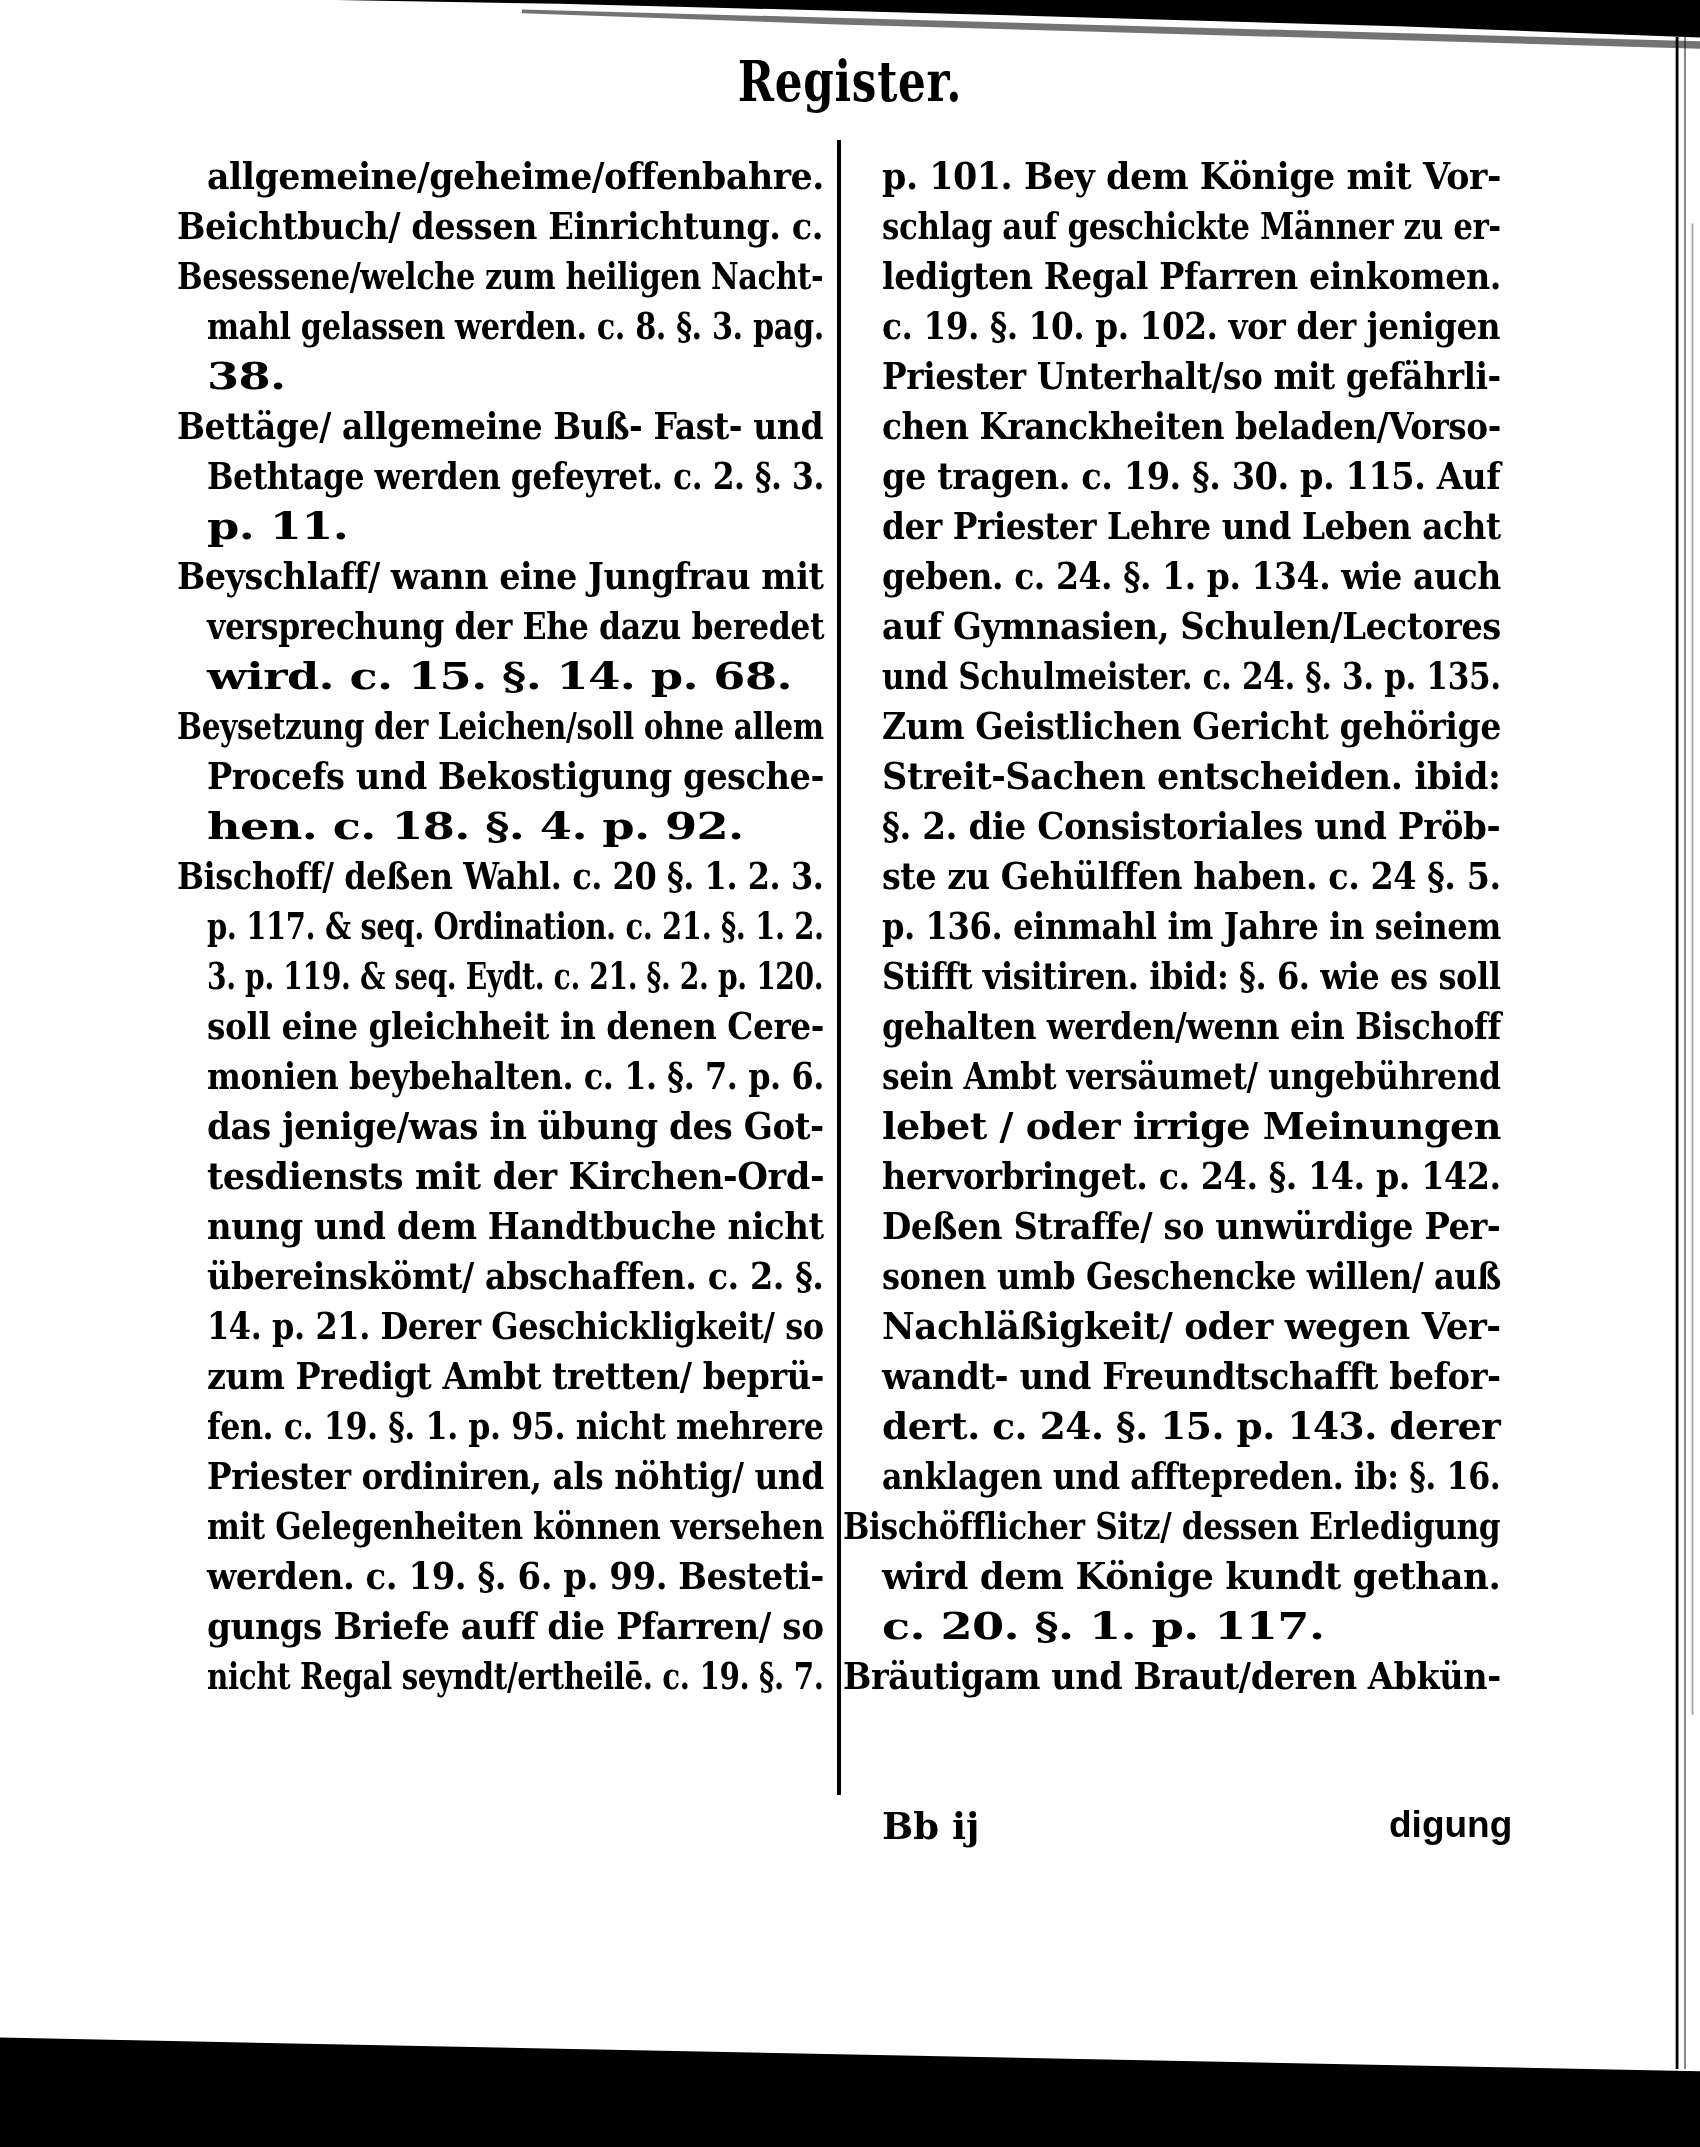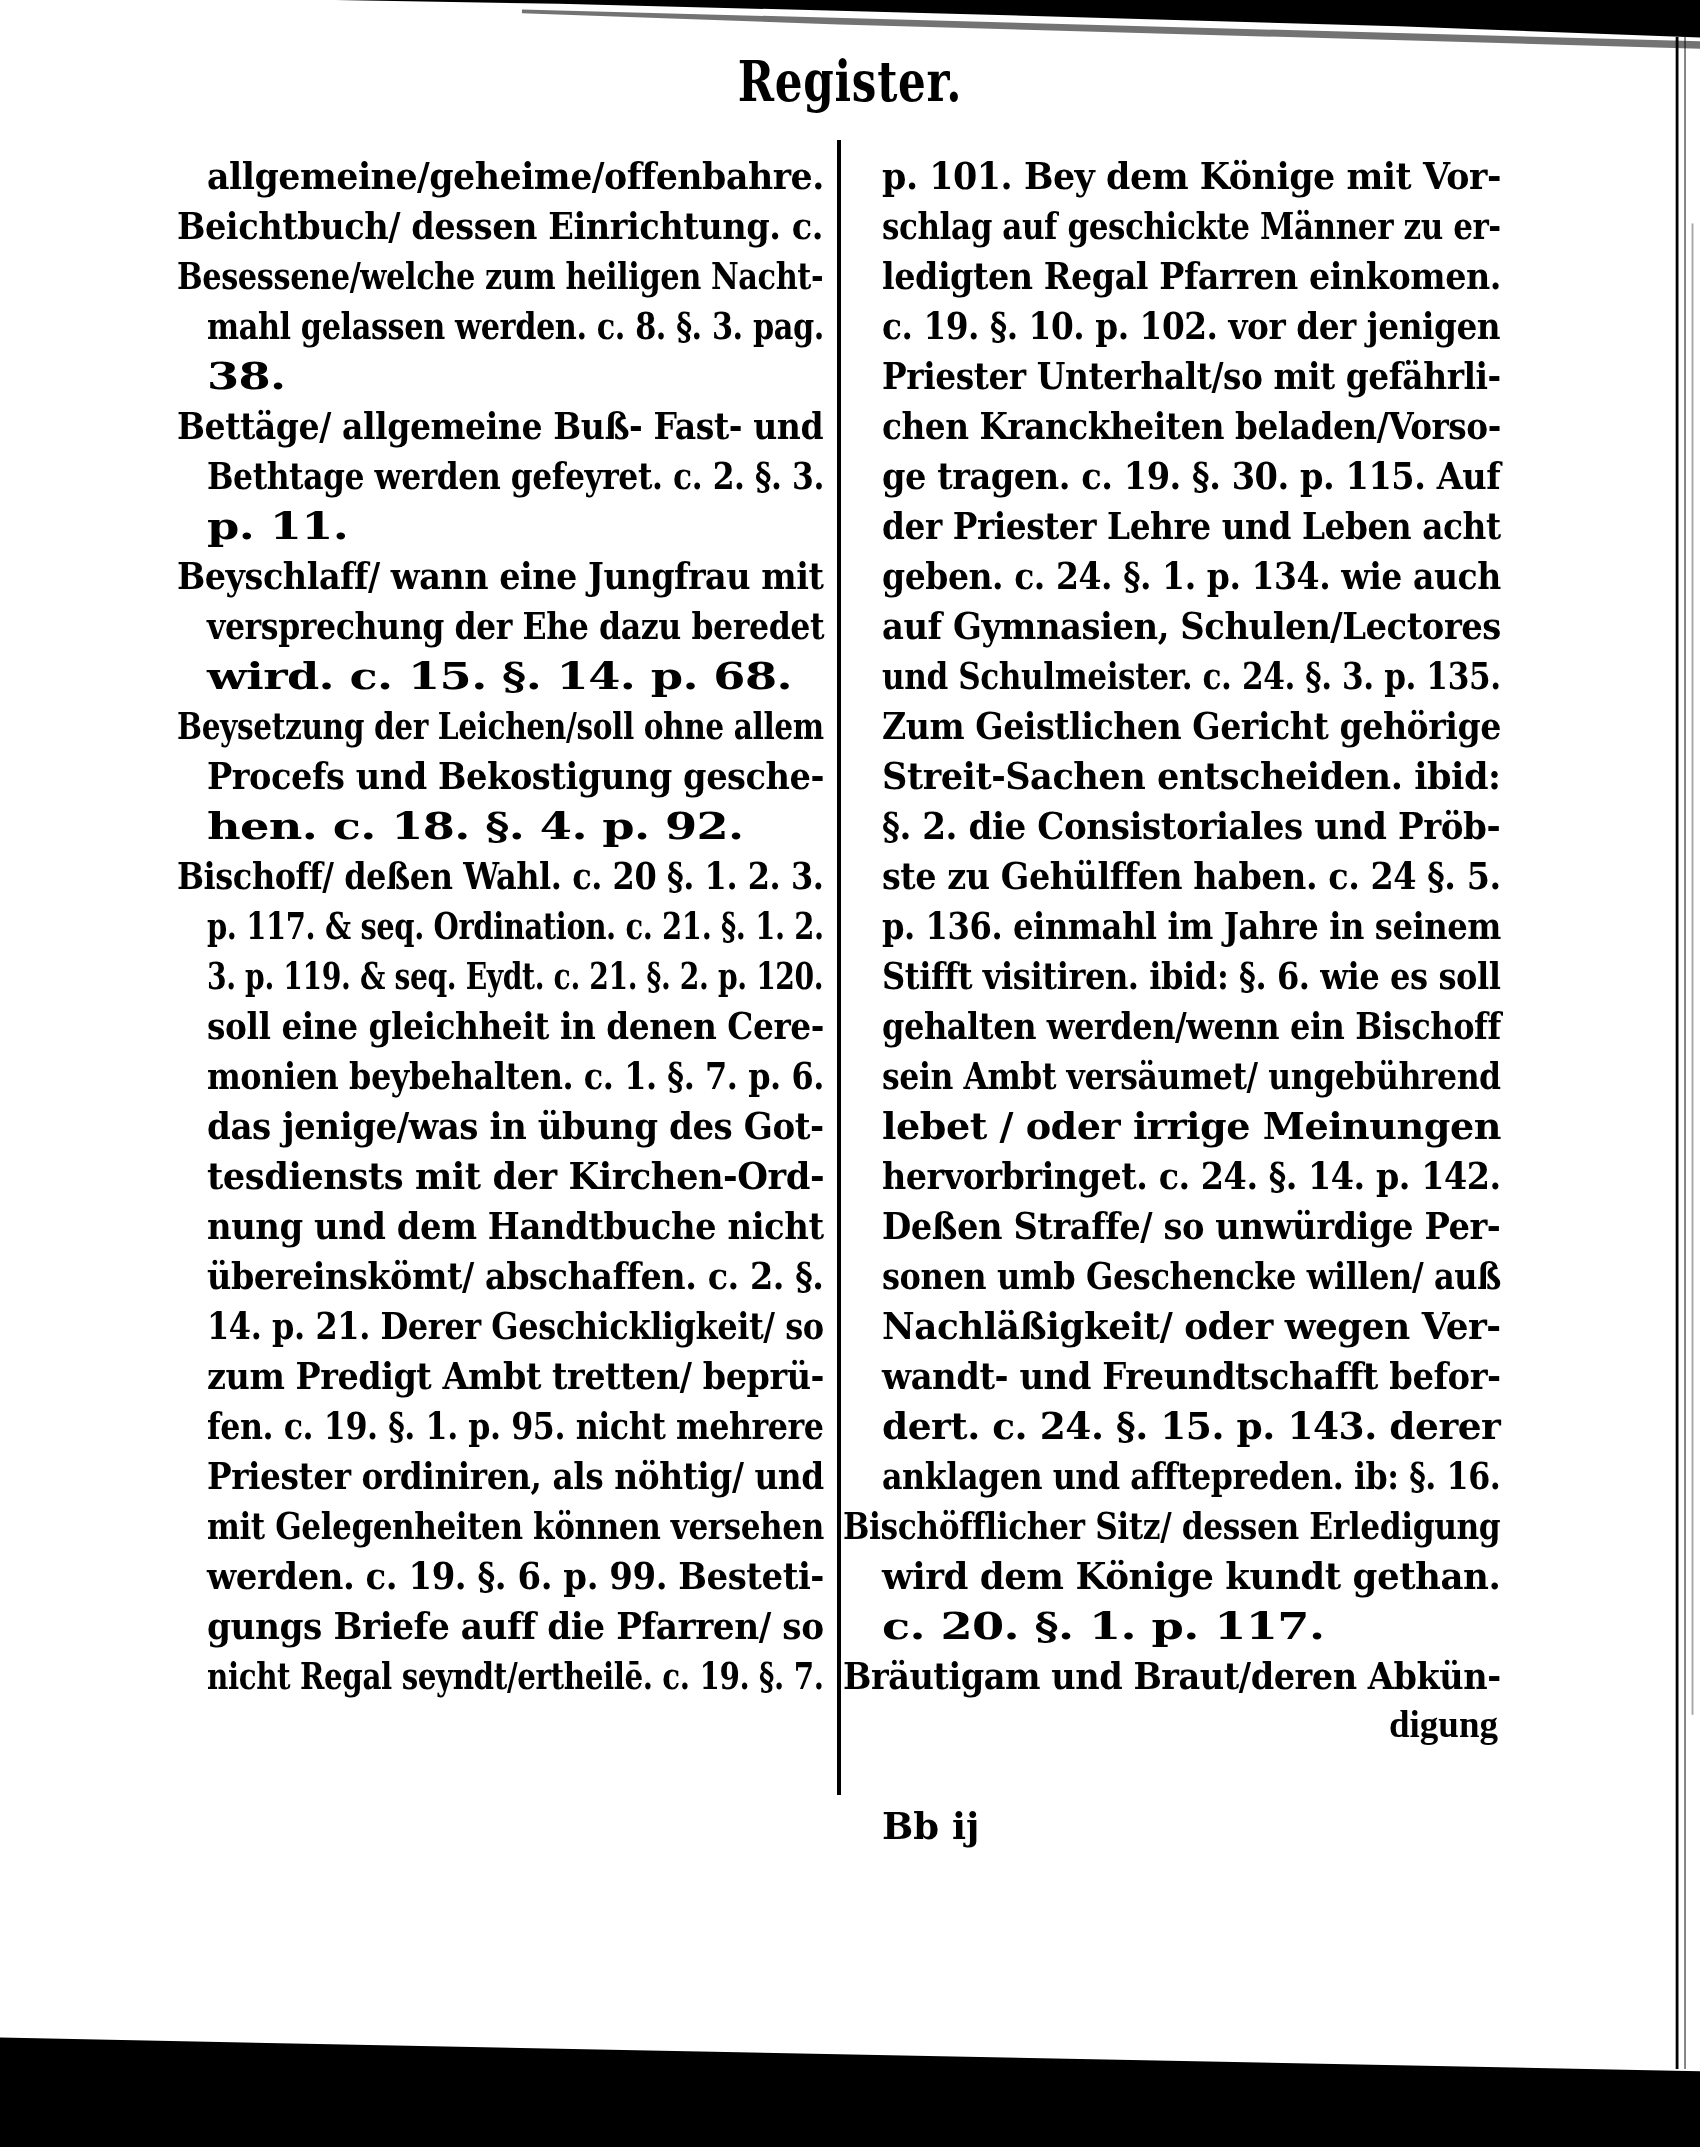--- a/index.html
+++ b/index.html
@@ -16,22 +16,22 @@
   .col-right { left:843px; width:664px; }
   .line { height:50px; line-height:50px; font-size:37px; white-space:nowrap;
           font-family:"DejaVu Serif", serif; font-weight:bold; letter-spacing:-0.5px;
           transform-origin:left center; }
   .line.ind { padding-left:30px; }
   .col-right .line.ind { padding-left:39px; }
   .line.entry { padding-left:0; }
   .divider { position:absolute; left:837px; top:140px; width:3.7px; height:1655px; background:#000; }
   .signature { position:absolute; left:882px; top:1804px; font-size:37px; font-weight:bold;
                font-family:"DejaVu Serif", serif; }
-  .catchword { position:absolute; left:1389px; top:1703px; font-size:37px; font-weight:bold;
-               font-family:Liberation Serif, serif;text-align:right; }
+  .catchword { position:absolute; left:1389px; top:1804px; font-size:37px; font-weight:bold;
+               font-family:Liberation Sans, sans-serif;text-align:right; }
 </style>
 </head>
 <body>
 
 <svg class="scan-top" viewBox="0 0 1824 80" preserveAspectRatio="none">
   <polygon points="360,0 1824,0 1824,40 1500,28 1000,14 600,4" fill="#000"></polygon>
   <polygon points="560,10 1824,44 1824,52 900,26 560,14" fill="#000" opacity="0.55"></polygon>
 </svg>
 <svg class="scan-right" viewBox="0 0 31 2180" preserveAspectRatio="none">
   <rect x="5" y="0" width="3" height="2180" fill="#000"></rect>

